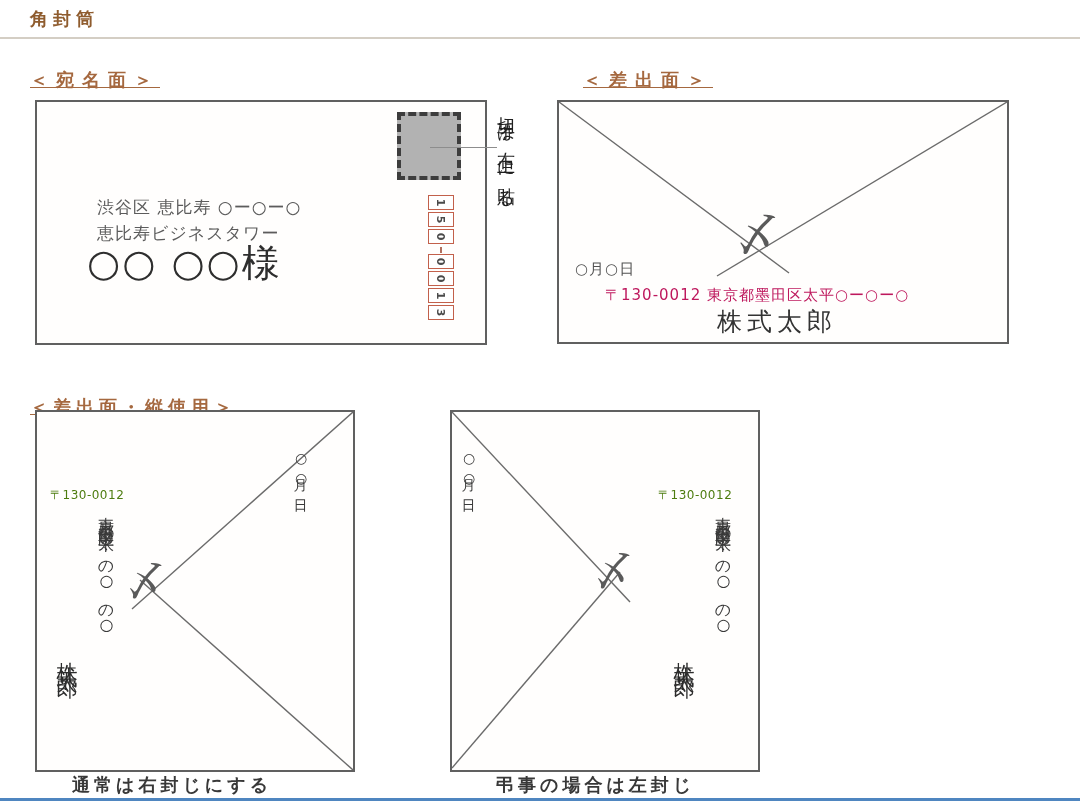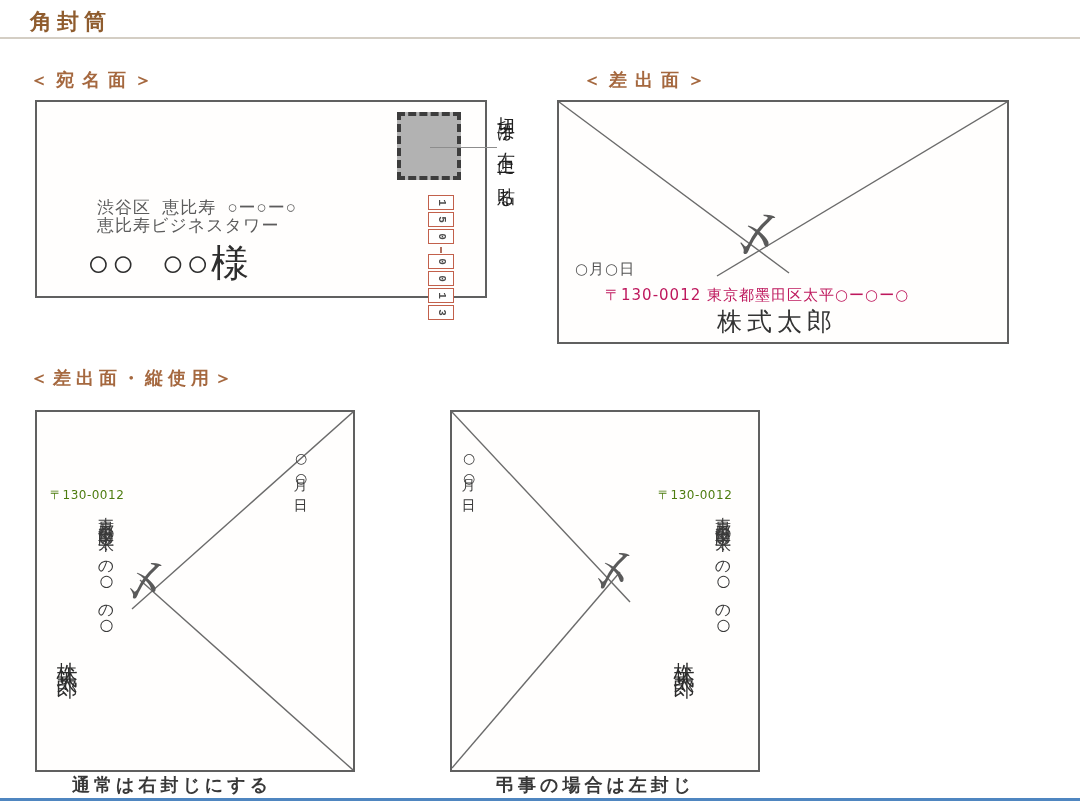--- a/index.html
+++ b/index.html
@@ -1,29 +1,29 @@
 <!DOCTYPE html>
 <html><head>
 <meta charset="utf-8">
 <style>
   * { margin:0; padding:0; box-sizing:border-box; }
   html,body { width:1080px; height:810px; background:#ffffff;
     font-family:"DejaVu Sans", sans-serif; position:relative; overflow:hidden; }
 
   .abs { position:absolute; }
 
-  .page-title { left:30px; top:7px; font-size:22px; font-weight:bold;
+  .page-title { left:30px; top:7px; font-size:18px; font-weight:bold;
     color:#8f5c2e; letter-spacing:5px; }
   .top-divider { left:0; top:37px; width:1080px; height:2px; background:#d4cec4; }
 
-  .sec-heading { font-size:18px; font-weight:bold; color:#a5683f; letter-spacing:8px; }
+  .sec-heading { font-size:18px; font-weight:bold; color:#a5683f; letter-spacing:8px;text-decoration:underline; }
   .sec-heading.h3 { letter-spacing:5px; }
 
   .envelope { border:2px solid #606060; background:#fffefd; }
-  #env-atena { left:35px;  top:100px; width:452px; height:198px;font-family:Liberation Mono, monospace; }
+  #env-atena { left:35px;  top:100px; width:452px; height:245px; }
   #env-sashi { left:557px; top:100px; width:452px; height:244px; }
   #env-tate-l{ left:35px;  top:410px; width:320px; height:362px; }
   #env-tate-r{ left:450px; top:410px; width:310px; height:362px; }
 
   .flap-svg { position:absolute; left:0; top:0; width:100%; height:100%; }
   .flap-svg line { stroke:#6b6b6b; stroke-width:1.4; }
 
   .seal-mark { position:absolute; color:#5a5a5a; font-weight:normal; line-height:1; }
 
   
@@ -67,21 +67,21 @@
 
 <div class="abs page-title">角封筒</div>
 <div class="abs top-divider"></div>
 <div class="abs bottom-rule"></div>
 
 <div class="abs sec-heading" style="left:30px;top:68px;">＜宛名面＞</div>
 
 <div class="abs envelope" id="env-atena">
   <div class="abs stamp"></div>
   <div class="abs addr-line" style="top:94px;">渋谷区 恵比寿 ○ー○ー○</div>
-  <div class="abs addr-line" style="top:112px;">恵比寿ビジネスタワー</div>
+  <div class="abs addr-line" style="top:120px;">恵比寿ビジネスタワー</div>
   <div class="abs recipient">○○ ○○様</div>
   <div class="abs postal-col">
     <div class="pbox">
         <span>1</span>
       </div>
     <div class="pbox">
         <span>5</span>
       </div>
     <div class="pbox">
         <span>0</span>
@@ -112,21 +112,21 @@
   <svg class="flap-svg" viewBox="0 0 448 240" preserveAspectRatio="none">
     <line x1="0" y1="0" x2="230" y2="171"></line>
     <line x1="448" y1="0" x2="158" y2="174"></line>
   </svg>
   <div class="seal-mark" style="left:178px;top:112px;font-size:42px;">〆</div>
   <div class="abs e2-date">○月○日</div>
   <div class="abs e2-addr">〒130-0012 東京都墨田区太平○ー○ー○</div>
   <div class="abs e2-name">株式太郎</div>
 </div>
 
-<div class="abs sec-heading h3" style="left:30px;top:366px;">＜差出面・縦使用＞</div>
+<div class="abs sec-heading h3" style="left:30px;top:395px;">＜差出面・縦使用＞</div>
 
 <div class="abs envelope" id="env-tate-l">
   <svg class="flap-svg" viewBox="0 0 316 358" preserveAspectRatio="none">
     <line x1="316" y1="0" x2="95" y2="197"></line>
     <line x1="103" y1="168" x2="316" y2="358"></line>
   </svg>
   <div class="seal-mark" style="left:90px;top:150px;font-size:38px;">〆</div>
   <div class="abs v-postal" style="left:13px;top:75px;">〒130-0012</div>
   <div class="abs v-addr" style="left:58px;top:92px;">東京都墨田区太平○の○の○</div>
   <div class="abs v-name" style="left:16px;top:233px;">株式太郎</div>

